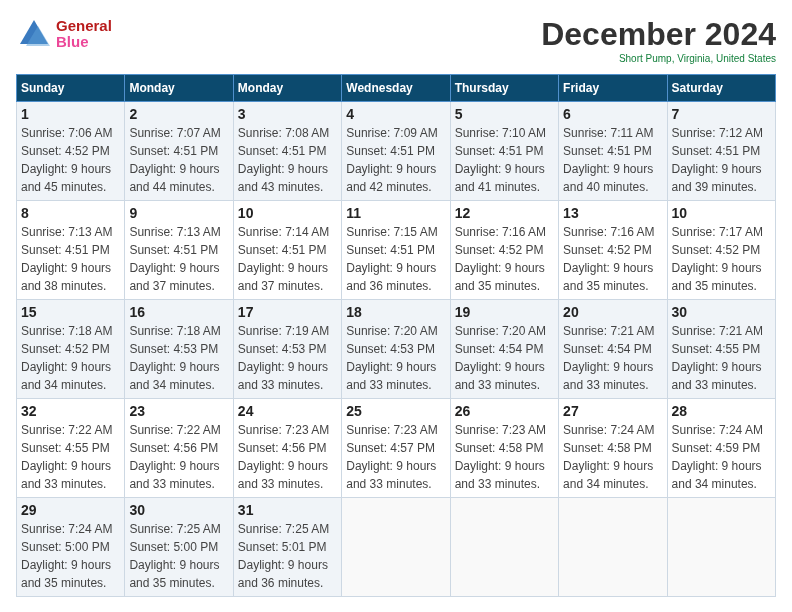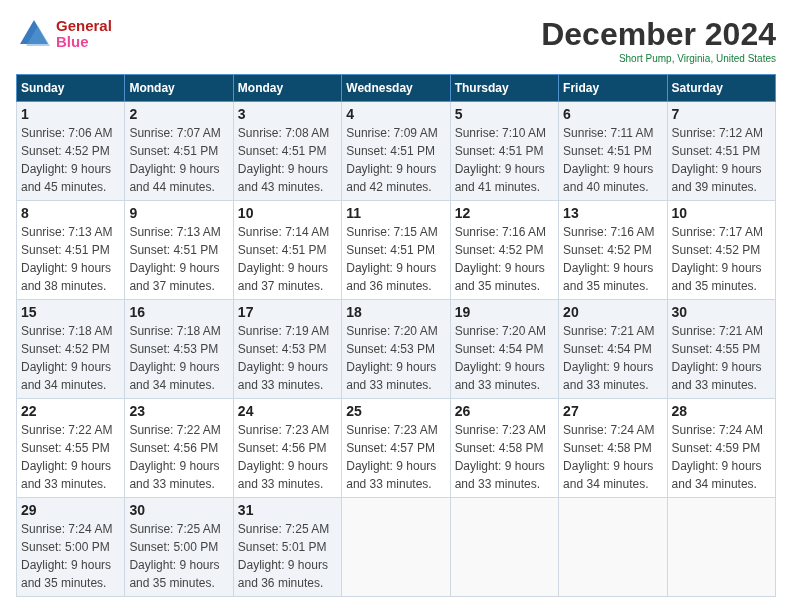--- a/index.html
+++ b/index.html
@@ -216,21 +216,21 @@
           <span class="day-num">20</span>
           <div class="day-detail">Sunrise: 7:21 AM<br>Sunset: 4:54 PM<br>Daylight: 9 hours and 33 minutes.</div>
         </td>
         <td>
           <span class="day-num">30</span>
           <div class="day-detail">Sunrise: 7:21 AM<br>Sunset: 4:55 PM<br>Daylight: 9 hours and 33 minutes.</div>
         </td>
       </tr>
       <tr>
         <td>
-          <span class="day-num">22</span>
+          <span class="day-num">32</span>
           <div class="day-detail">Sunrise: 7:22 AM<br>Sunset: 4:55 PM<br>Daylight: 9 hours and 33 minutes.</div>
         </td>
         <td>
           <span class="day-num">23</span>
           <div class="day-detail">Sunrise: 7:22 AM<br>Sunset: 4:56 PM<br>Daylight: 9 hours and 33 minutes.</div>
         </td>
         <td>
           <span class="day-num">24</span>
           <div class="day-detail">Sunrise: 7:23 AM<br>Sunset: 4:56 PM<br>Daylight: 9 hours and 33 minutes.</div>
         </td>

